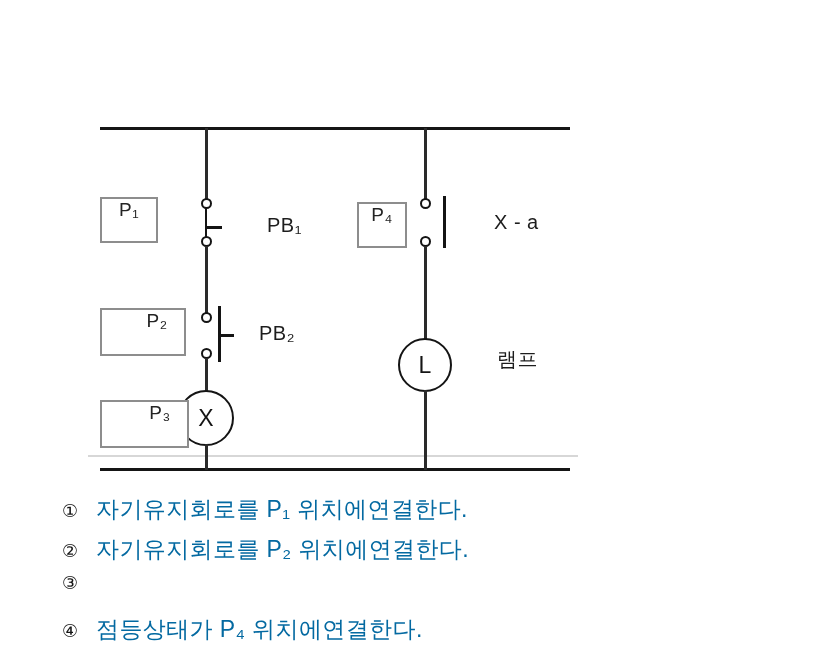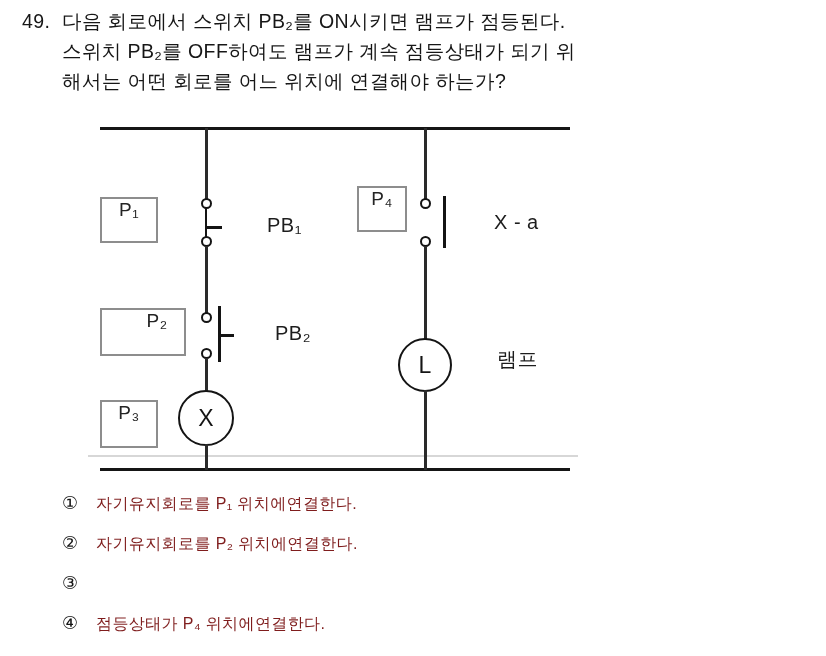--- a/index.html
+++ b/index.html
@@ -140,36 +140,31 @@
     height: 40px;
   }
   .choice-num {
     width: 34px;
     flex: 0 0 34px;
     font-size: 18px;
     color: #151515;
     line-height: 1;
   }
   .choice-text {
-    font-size: 16px;
-    color: #7f1d1d;
+    font-size: 23px;
+    color: #0369a1;
     letter-spacing: 0.4px;
     white-space: pre;
   }
 </style>
 </head>
 <body>
 
 <div id="page">
 
-  <div class="q-block">
-    <div class="q-line"><span class="q-num">49.</span><span>다음 회로에서 스위치 PB₂를 ON시키면 램프가 점등된다.</span></div>
-    <div class="q-line"><span class="q-indent"></span><span>스위치 PB₂를 OFF하여도 램프가 계속 점등상태가 되기 위</span></div>
-    <div class="q-line"><span class="q-indent"></span><span>해서는 어떤 회로를 어느 위치에 연결해야 하는가?</span></div>
-  </div>
 
   <div class="diagram">
 
     <div class="rail rail-top"></div>
     <div class="rail-faint"></div>
     <div class="rail rail-bot"></div>
 
     <div class="wire" style="left:205px; top:18px; height:72px;"></div>
 
     <div class="term" style="left:200.5px; top:88px;"></div>
@@ -177,21 +172,21 @@
     <div class="ctick" style="left:206px; top:116px; width:16px;"></div>
     <div class="term" style="left:200.5px; top:126px;"></div>
     <div class="dlabel" style="left:236px; top:104px;">PB₁</div>
 
     <div class="wire" style="left:205px; top:136px; height:69px;"></div>
 
     <div class="term" style="left:200.5px; top:202px;"></div>
     <div class="cbar" style="left:218px; top:196px; height:56px;"></div>
     <div class="ctick" style="left:219px; top:224px; width:15px;"></div>
     <div class="term" style="left:200.5px; top:238px;"></div>
-    <div class="dlabel" style="left:244px; top:212px;">PB₂</div>
+    <div class="dlabel" style="left:228px; top:212px;">PB₂</div>
 
     <div class="wire" style="left:205px; top:248px; height:34px;"></div>
 
     <div class="circ" style="left:178px; top:280px; width:56px; height:56px;">
       <span>X</span>
     </div>
     <div class="wire" style="left:205px; top:334px; height:26px;"></div>
 
     <div class="wire" style="left:424px; top:18px; height:72px;"></div>
 
@@ -207,24 +202,24 @@
     </div>
     <div class="dlabel" style="left:466px; top:236px;">램프</div>
     <div class="wire" style="left:424px; top:280px; height:80px;"></div>
 
     <div class="pbox" style="left:100px; top:87px; width:54px; height:42px;">
       <span>P₁</span>
     </div>
     <div class="pbox" style="left:100px; top:198px; width:54px; height:44px;padding-left:28px;">
       <span>P₂</span>
     </div>
-    <div class="pbox" style="left:100px; top:290px; width:54px; height:44px;">
+    <div class="pbox" style="left:100px; top:290px; width:54px; height:44px;padding-left:31px;">
       <span>P₃</span>
     </div>
-    <div class="pbox" style="left:357px; top:76px; width:46px; height:42px;">
+    <div class="pbox" style="left:357px; top:92px; width:46px; height:42px;">
       <span>P₄</span>
     </div>
 
   </div>
 
   <div class="choices">
     <div class="choice">
       <span class="choice-num">①</span>
       <span class="choice-text">자기유지회로를 P₁ 위치에연결한다.</span>
     </div>

